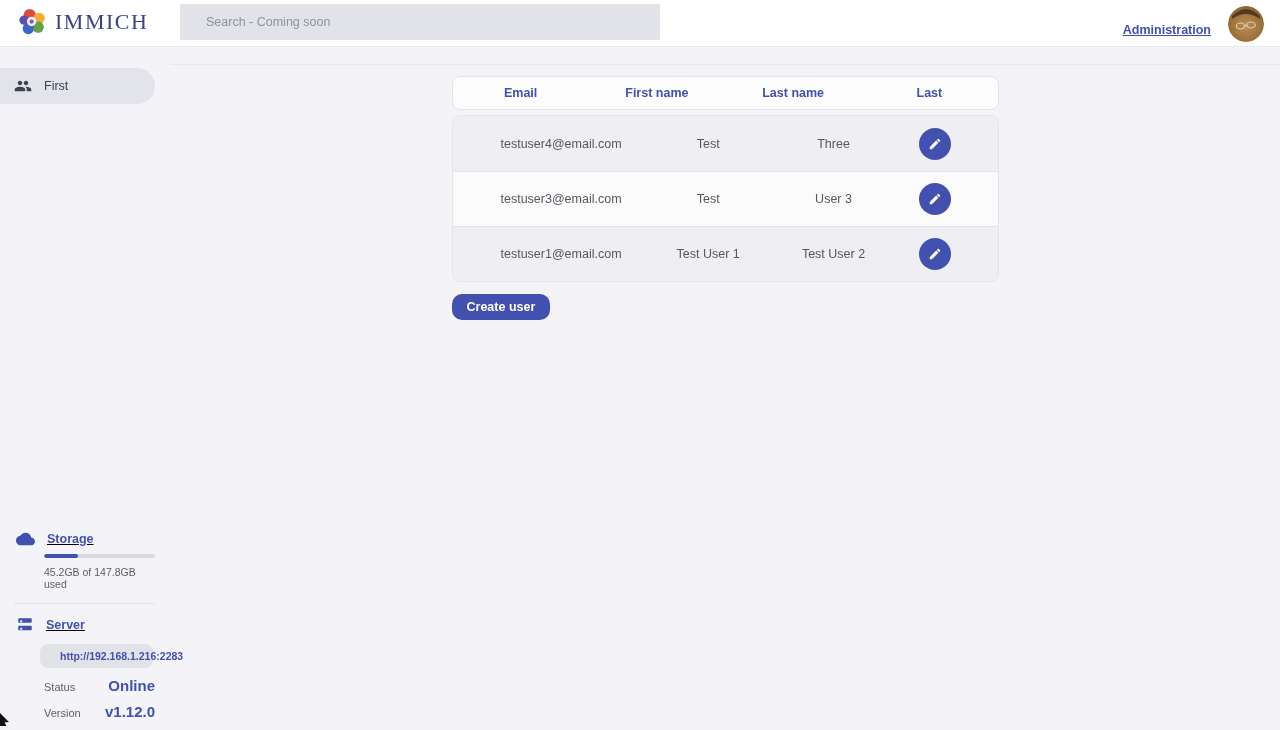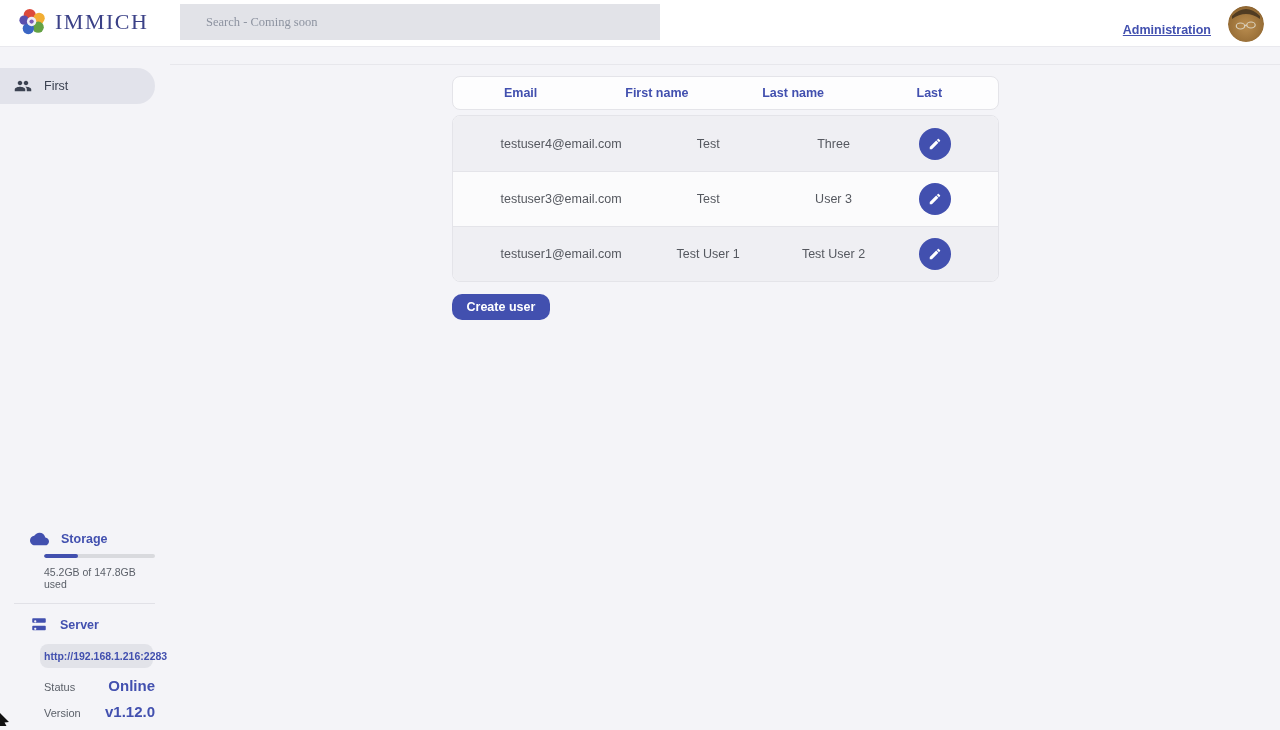--- a/index.html
+++ b/index.html
@@ -6,43 +6,43 @@
   html,body { width:1280px; height:730px; }
   body { font-family:"Liberation Sans", sans-serif; background:#f4f4f8; }
   .screen { width:1280px; height:730px; position:relative; overflow:hidden; background:#f4f4f8; }
 
   
   .topbar { position:relative; height:47px; background:#ffffff; border-bottom:1px solid #e9e9ee;padding-left:18px; }
   .brand { position:absolute; left:18px; top:7px; display:flex; align-items:center; gap:7px; }
   .brand-word { font-family:"Liberation Serif", serif; font-size:22px; letter-spacing:1.5px; color:#3b4187; }
   .search-input { position:absolute; left:180px; top:4px; width:480px; height:36px; background:#e2e3e8;
     border:none; border-radius:0; padding:0 26px; font-size:12.5px; color:#5a6070; outline:none;
-    font-family:Liberation Serif, serif; }
+    font-family:Liberation Sans, sans-serif; }
   .search-input::placeholder { color:#8d93a0; }
   .topbar-right { position:absolute; right:16px; top:0; height:47px; display:flex; align-items:center; gap:17px; }
   .admin-link { font-size:12.5px; font-weight:700; color:#4250af; text-decoration:underline; cursor:pointer;margin-top:12px; }
   .avatar { width:36px; height:36px; border-radius:50%; overflow:hidden; display:block; cursor:pointer; }
 
   
   .content { display:flex; height:683px; position:relative; }
 
   
   .sidebar { width:170px; flex-shrink:0; position:relative; }
   .nav-item { margin-top:21px; width:155px; height:36px; background:#e2e3eb; border-radius:0 18px 18px 0;
     display:flex; align-items:center; padding-left:14px; gap:12px; cursor:pointer; }
   .nav-item .label { font-size:12.5px; font-weight:500; color:#3a4150; }
 
   .sidebar-bottom { position:absolute; left:0; bottom:10px; width:170px; }
-  .side-section-head { display:flex; align-items:center; padding-left:30px; gap:12px; }
+  .side-section-head { display:flex; align-items:center; padding-left:16px; gap:12px;text-decoration:underline; }
   .side-section-head .title { font-size:12.5px; font-weight:700; color:#4250af; }
   .progress-track { margin:7px 15px 0 44px; height:4px; background:#d9dade; border-radius:2px; overflow:hidden; }
   .progress-fill { height:100%; background:#4250af; border-radius:2px; }
   .usage-text { margin:8px 15px 0 44px; font-size:10.5px; color:#5b6069; }
   .side-divider { margin:13px 15px 12px 14px; border-top:1px solid #e1e1e7; }
-  .url-chip { margin:10px 17px 0 40px; background:#e2e3e9; border-radius:8px; padding:6px 4px;
+  .url-chip { margin:10px 17px 0 40px; background:#e2e3e9; border-radius:8px; padding:6px 20px;
     text-align:center; font-size:10.5px; font-weight:700; color:#4250af; }
   .kv-row { margin:9px 15px 0 44px; display:flex; justify-content:space-between; align-items:baseline; }
   .kv-label { font-size:11px; color:#5b6069; }
   .kv-value { font-size:15px; font-weight:700; color:#4250af; }
 
   
   .main { flex:1; }
   .page-title { margin:24px 0 0 23px; font-size:16px; font-weight:600; color:#4250af; line-height:19px; }
   .title-divider { margin-top:17px; border-bottom:1px solid #e7e7ec; }
   .content-col { width:547px; margin:0 auto; }

